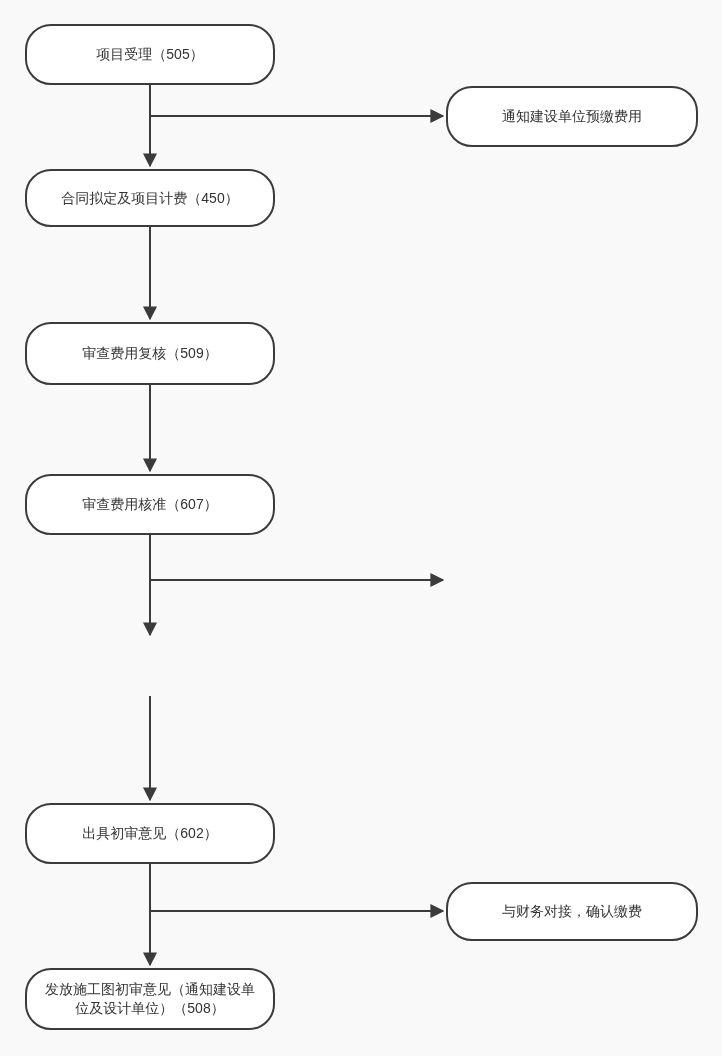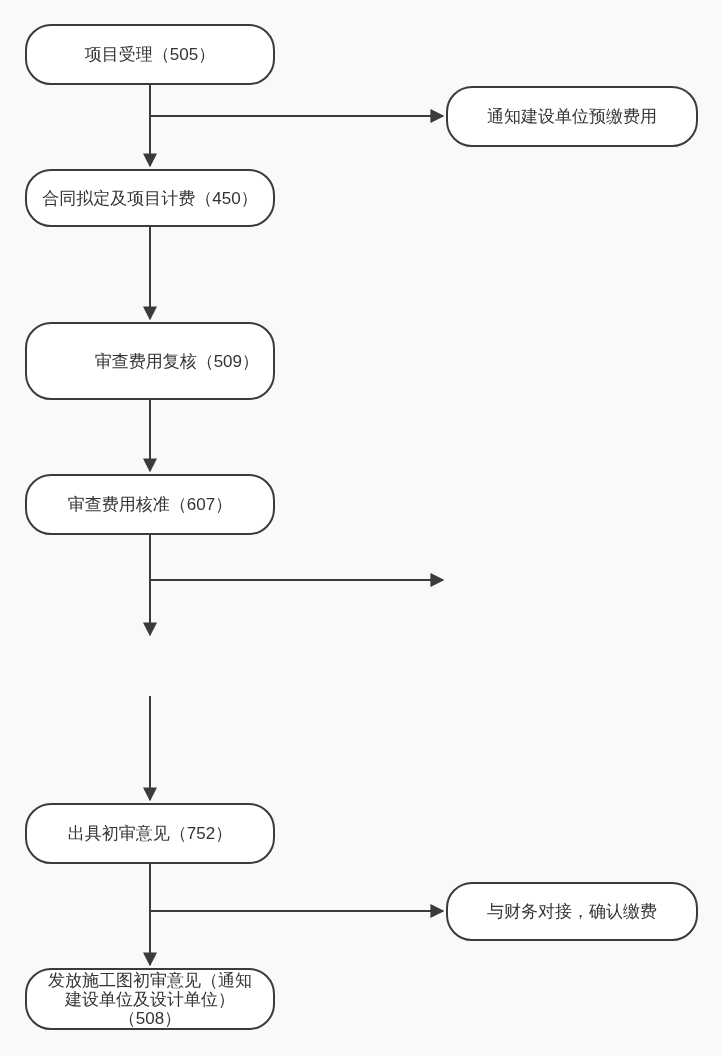--- a/index.html
+++ b/index.html
@@ -24,21 +24,21 @@
   .node {
     position: absolute;
     box-sizing: border-box;
     background: #ffffff;
     border: 2px solid #3b3b3b;
     border-radius: 26px;
     display: flex;
     align-items: center;
     justify-content: center;
     text-align: center;
-    font-size: 17px;
+    font-size: 14px;
     line-height: 19px;
     color: #333333;
     padding: 4px 14px;
   }
   .node span {
     display: block;
     width: 100%;
   }
 </style>
 </head>
@@ -66,31 +66,31 @@
   </svg>
 
   <div class="node" style="left:25px; top:24px; width:250px; height:61px;">
     <span>项目受理（505）</span>
   </div>
 
   <div class="node" style="left:25px; top:169px; width:250px; height:58px;">
     <span>合同拟定及项目计费（450）</span>
   </div>
 
-  <div class="node" style="left:25px; top:322px; width:250px; height:78px;text-align:right;">
+  <div class="node" style="left:25px; top:322px; width:250px; height:63px;">
     <span>审查费用复核（509）</span>
   </div>
 
   <div class="node" style="left:25px; top:474px; width:250px; height:61px;">
     <span>审查费用核准（607）</span>
   </div>
 
 
   <div class="node" style="left:25px; top:803px; width:250px; height:61px;">
-    <span>出具初审意见（752）</span>
+    <span>出具初审意见（602）</span>
   </div>
 
   <div class="node" style="left:25px; top:968px; width:250px; height:62px;">
     <span>发放施工图初审意见（通知建设单位及设计单位）（508）</span>
   </div>
 
   <div class="node" style="left:446px; top:86px; width:252px; height:61px;">
     <span>通知建设单位预缴费用</span>
   </div>
 

